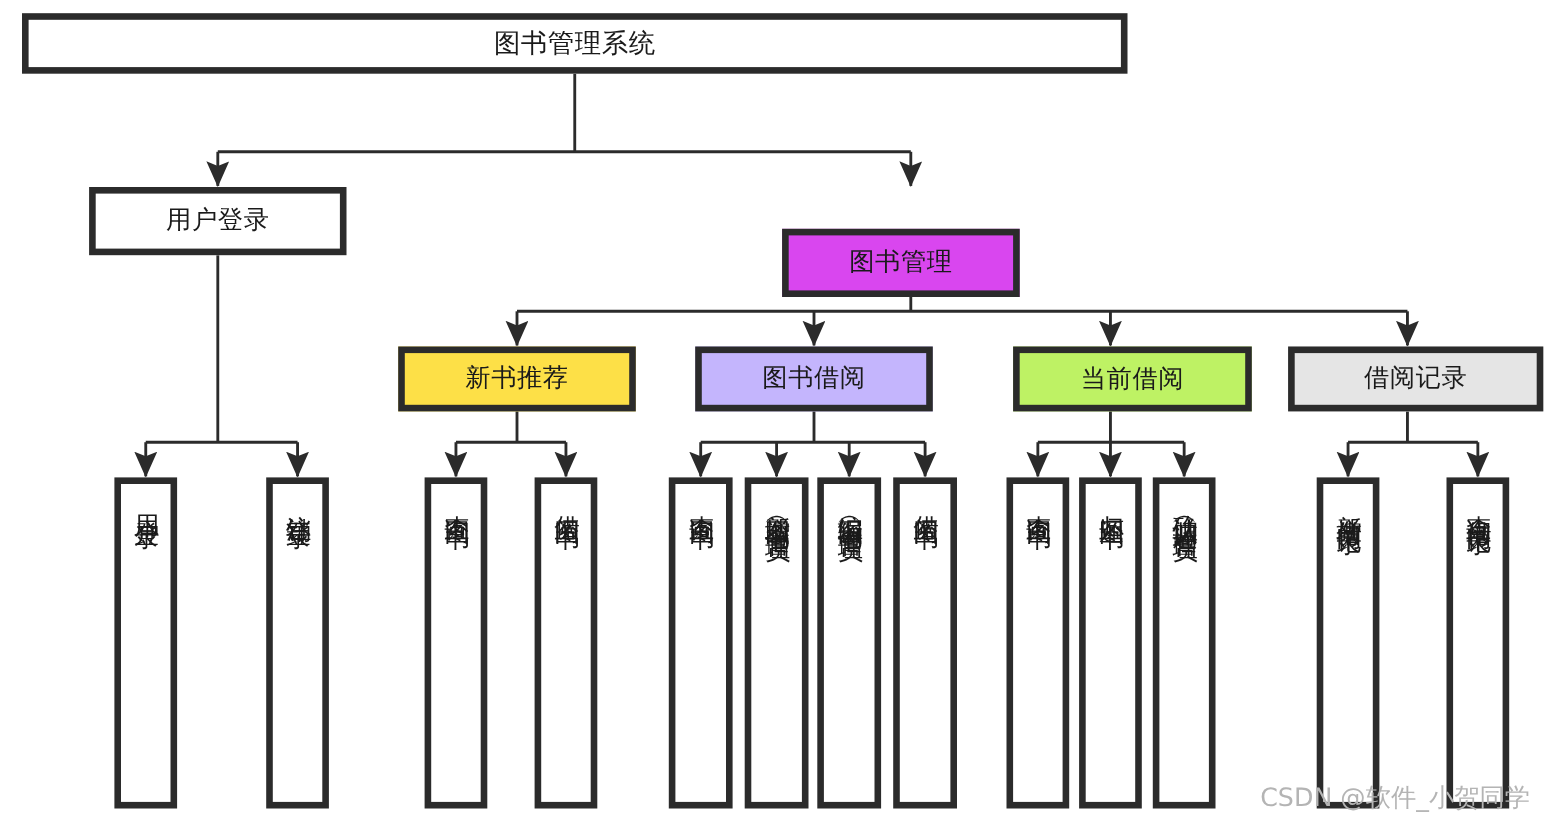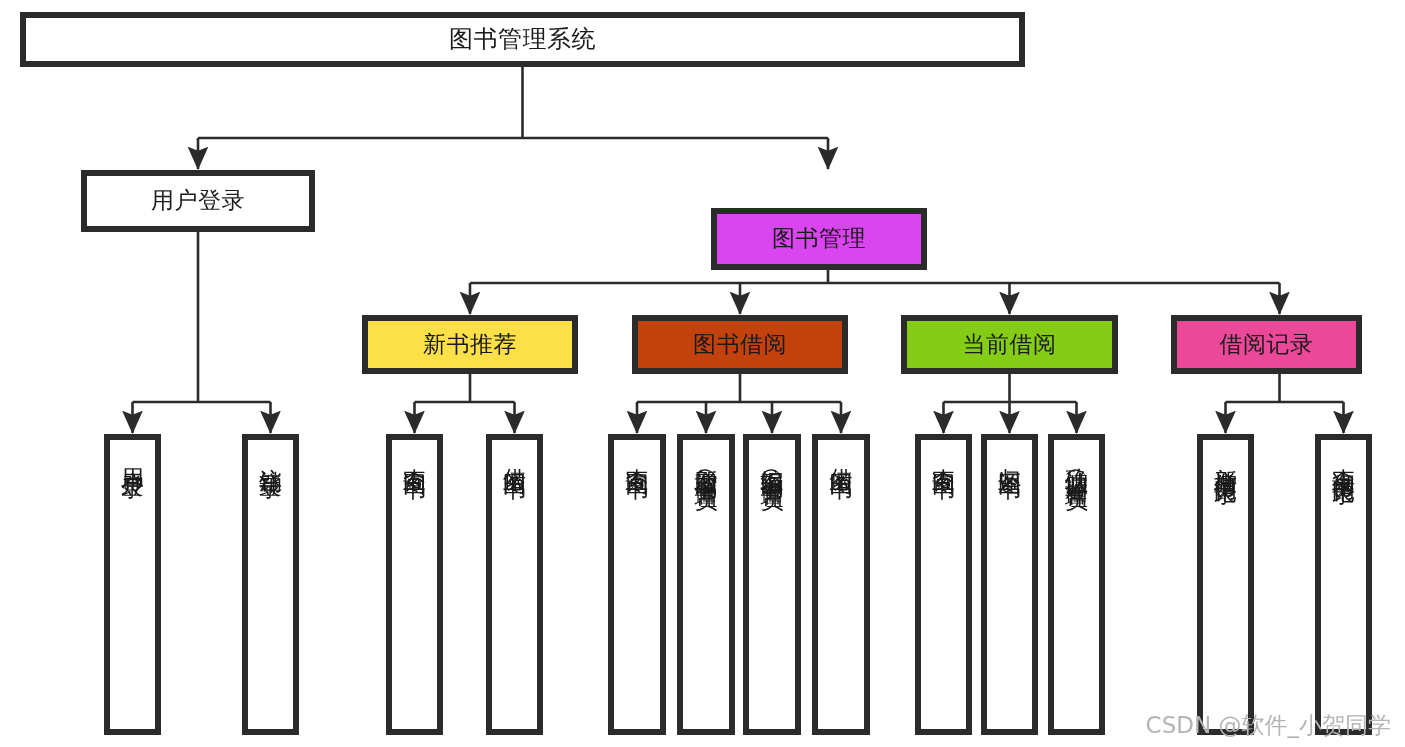--- a/index.html
+++ b/index.html
@@ -121,27 +121,27 @@
       </div>
       <div class="node horizontal" id="node-login" style="left: 81px; top: 170px; width: 234px; height: 62px; border-color: rgb(43, 43, 43); background: rgb(255, 255, 255); color: rgb(26, 26, 26);">
         <span class="label">用户登录</span>
       </div>
       <div class="node horizontal" id="node-bookmgmt" style="left: 711px; top: 170px; width: 216px; height: 62px; border-color: rgb(43, 43, 43); background: #d946ef; color: rgb(26, 26, 26); margin-top: 38px;">
         <span class="label">图书管理</span>
       </div>
       <div class="node horizontal" id="node-newbook" style="left: 362px; top: 315px; width: 216px; height: 59px; border-color: rgb(43, 43, 43); background: #fde047; color: rgb(26, 26, 26);">
         <span class="label">新书推荐</span>
       </div>
-      <div class="node horizontal" id="node-borrow" style="left: 632px; top: 315px; width: 216px; height: 59px; border-color: rgb(43, 43, 43); background: #c2410c; color: rgb(26, 26, 26);">
+      <div class="node horizontal" id="node-borrow" style="left: 632px; top: 315px; width: 216px; height: 59px; border-color: rgb(43, 43, 43); background: #c4b5fd; color: rgb(26, 26, 26);">
         <span class="label">图书借阅</span>
       </div>
-      <div class="node horizontal" id="node-current" style="left: 901px; top: 315px; width: 217px; height: 59px; border-color: rgb(43, 43, 43); background: #84cc16; color: rgb(26, 26, 26); font-family: Liberation Serif, serif;">
+      <div class="node horizontal" id="node-current" style="left: 921px; top: 315px; width: 217px; height: 59px; border-color: rgb(43, 43, 43); background: #bef264; color: rgb(26, 26, 26); font-family: Liberation Serif, serif;">
         <span class="label">当前借阅</span>
       </div>
-      <div class="node horizontal" id="node-records" style="left: 1171px; top: 315px; width: 191px; height: 59px; border-color: rgb(43, 43, 43); background: #ec4899; color: rgb(26, 26, 26);">
+      <div class="node horizontal" id="node-records" style="left: 1171px; top: 315px; width: 232px; height: 59px; border-color: rgb(43, 43, 43); background: #e5e5e5; color: rgb(26, 26, 26);">
         <span class="label">借阅记录</span>
       </div>
       <div class="node vertical" id="node-l_login" style="left: 104px; top: 434px; width: 57px; height: 301px; border-color: rgb(43, 43, 43); background: rgb(255, 255, 255); color: rgb(26, 26, 26);">
         <span class="label">用户登录</span>
       </div>
       <div class="node vertical" id="node-l_logout" style="left: 242px; top: 434px; width: 57px; height: 301px; border-color: rgb(43, 43, 43); background: rgb(255, 255, 255); color: rgb(26, 26, 26);">
         <span class="label">注销登录</span>
       </div>
       <div class="node vertical" id="node-l_nb_query" style="left: 386px; top: 434px; width: 57px; height: 301px; border-color: rgb(43, 43, 43); background: rgb(255, 255, 255); color: rgb(26, 26, 26);">
         <span class="label">查询图书</span>

